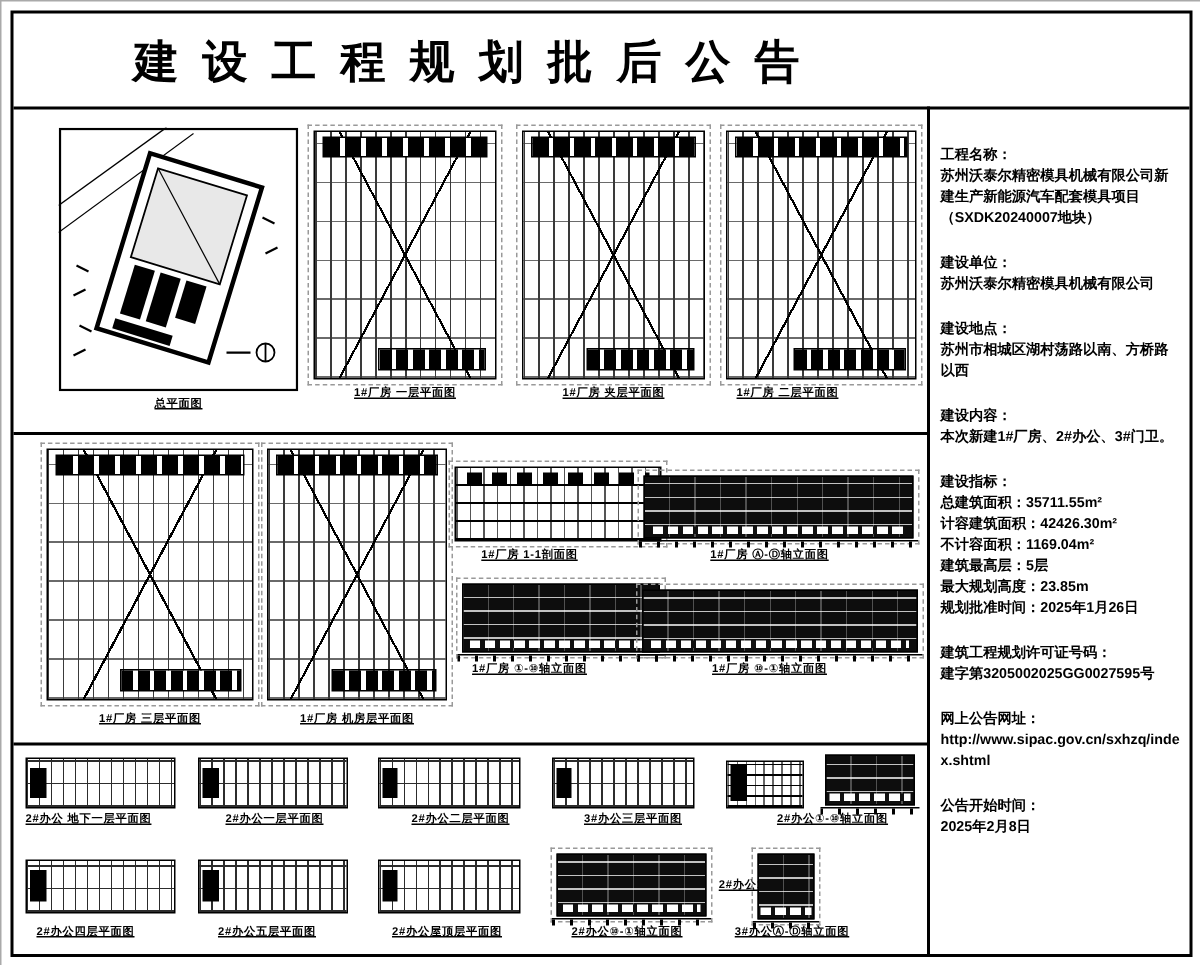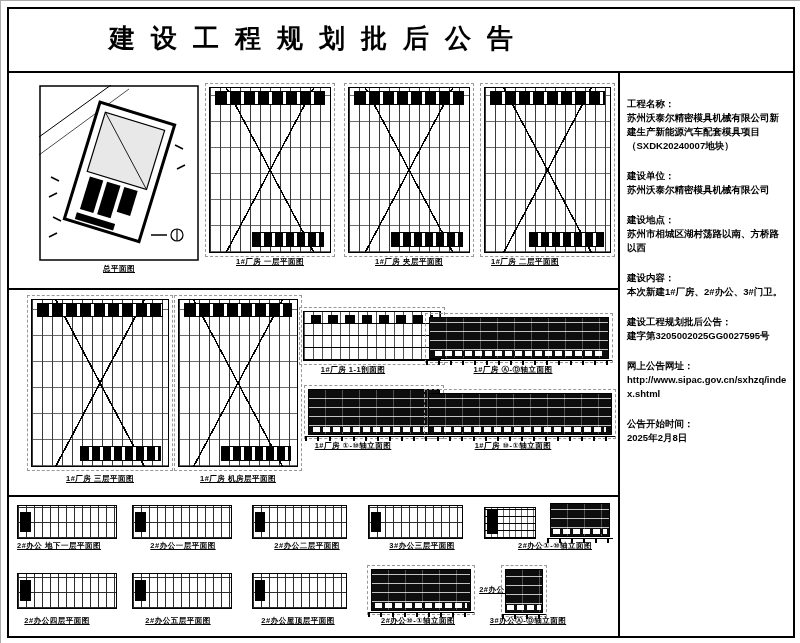--- a/index.html
+++ b/index.html
@@ -1,18 +1,18 @@
 <!DOCTYPE html>
 <html><head>
 <meta charset="utf-8">
 <style>
   html,body{margin:0;padding:0;background:#e8e8e8;font-family:"Liberation Sans","DejaVu Sans",sans-serif;}
   #page{position:relative;width:800px;height:643px;background:#fff;border:1px solid #aaa;margin:0 auto;overflow:hidden;color:#000;}
   .frame{position:absolute;inset:6px;border:2px solid #000;pointer-events:none;}
-  .title{position:absolute;left:0;top:20px;width:620px;text-align:center;font-size:26px;font-weight:700;letter-spacing:16px;white-space:nowrap;text-indent:16px;}
+  .title{position:absolute;left:0;top:20px;width:620px;text-align:center;font-size:30px;font-weight:700;letter-spacing:16px;white-space:nowrap;text-indent:16px;}
   .hr{position:absolute;background:#000;}
   .hr-title{left:8px;right:8px;top:70px;height:2px;}
   .hr1{left:8px;top:287px;width:609px;height:1.5px;}
   .hr2{left:8px;top:494px;width:609px;height:1.5px;}
   .vdiv{position:absolute;left:617px;top:70px;bottom:8px;width:1.5px;background:#000;}
 
   .dwg{position:absolute;box-sizing:border-box;}
   .tick{outline:1px dashed #999;outline-offset:3px;}
 
   
@@ -178,21 +178,30 @@
     </div>
     <div class="ip-sec">
       <div class="ip-h">建设地点：</div>
       <div class="ip-b">苏州市相城区湖村荡路以南、方桥路以西</div>
     </div>
     <div class="ip-sec">
       <div class="ip-h">建设内容：</div>
       <div class="ip-b">本次新建1#厂房、2#办公、3#门卫。</div>
     </div>
     <div class="ip-sec">
-      <div class="ip-h">建设工程规划批后公告：</div>
+      <div class="ip-h">建设指标：</div>
+      <div class="ip-b">总建筑面积：35711.55m²
+计容建筑面积：42426.30m²
+不计容面积：1169.04m²
+建筑最高层：5层
+最大规划高度：23.85m
+规划批准时间：2025年1月26日</div>
+    </div>
+    <div class="ip-sec">
+      <div class="ip-h">建筑工程规划许可证号码：</div>
       <div class="ip-b">建字第3205002025GG0027595号</div>
     </div>
     <div class="ip-sec">
       <div class="ip-h">网上公告网址：</div>
       <div class="ip-b">http://www.sipac.gov.cn/sxhzq/index.shtml</div>
     </div>
     <div class="ip-sec">
       <div class="ip-h">公告开始时间：</div>
       <div class="ip-b">2025年2月8日</div>
     </div>

